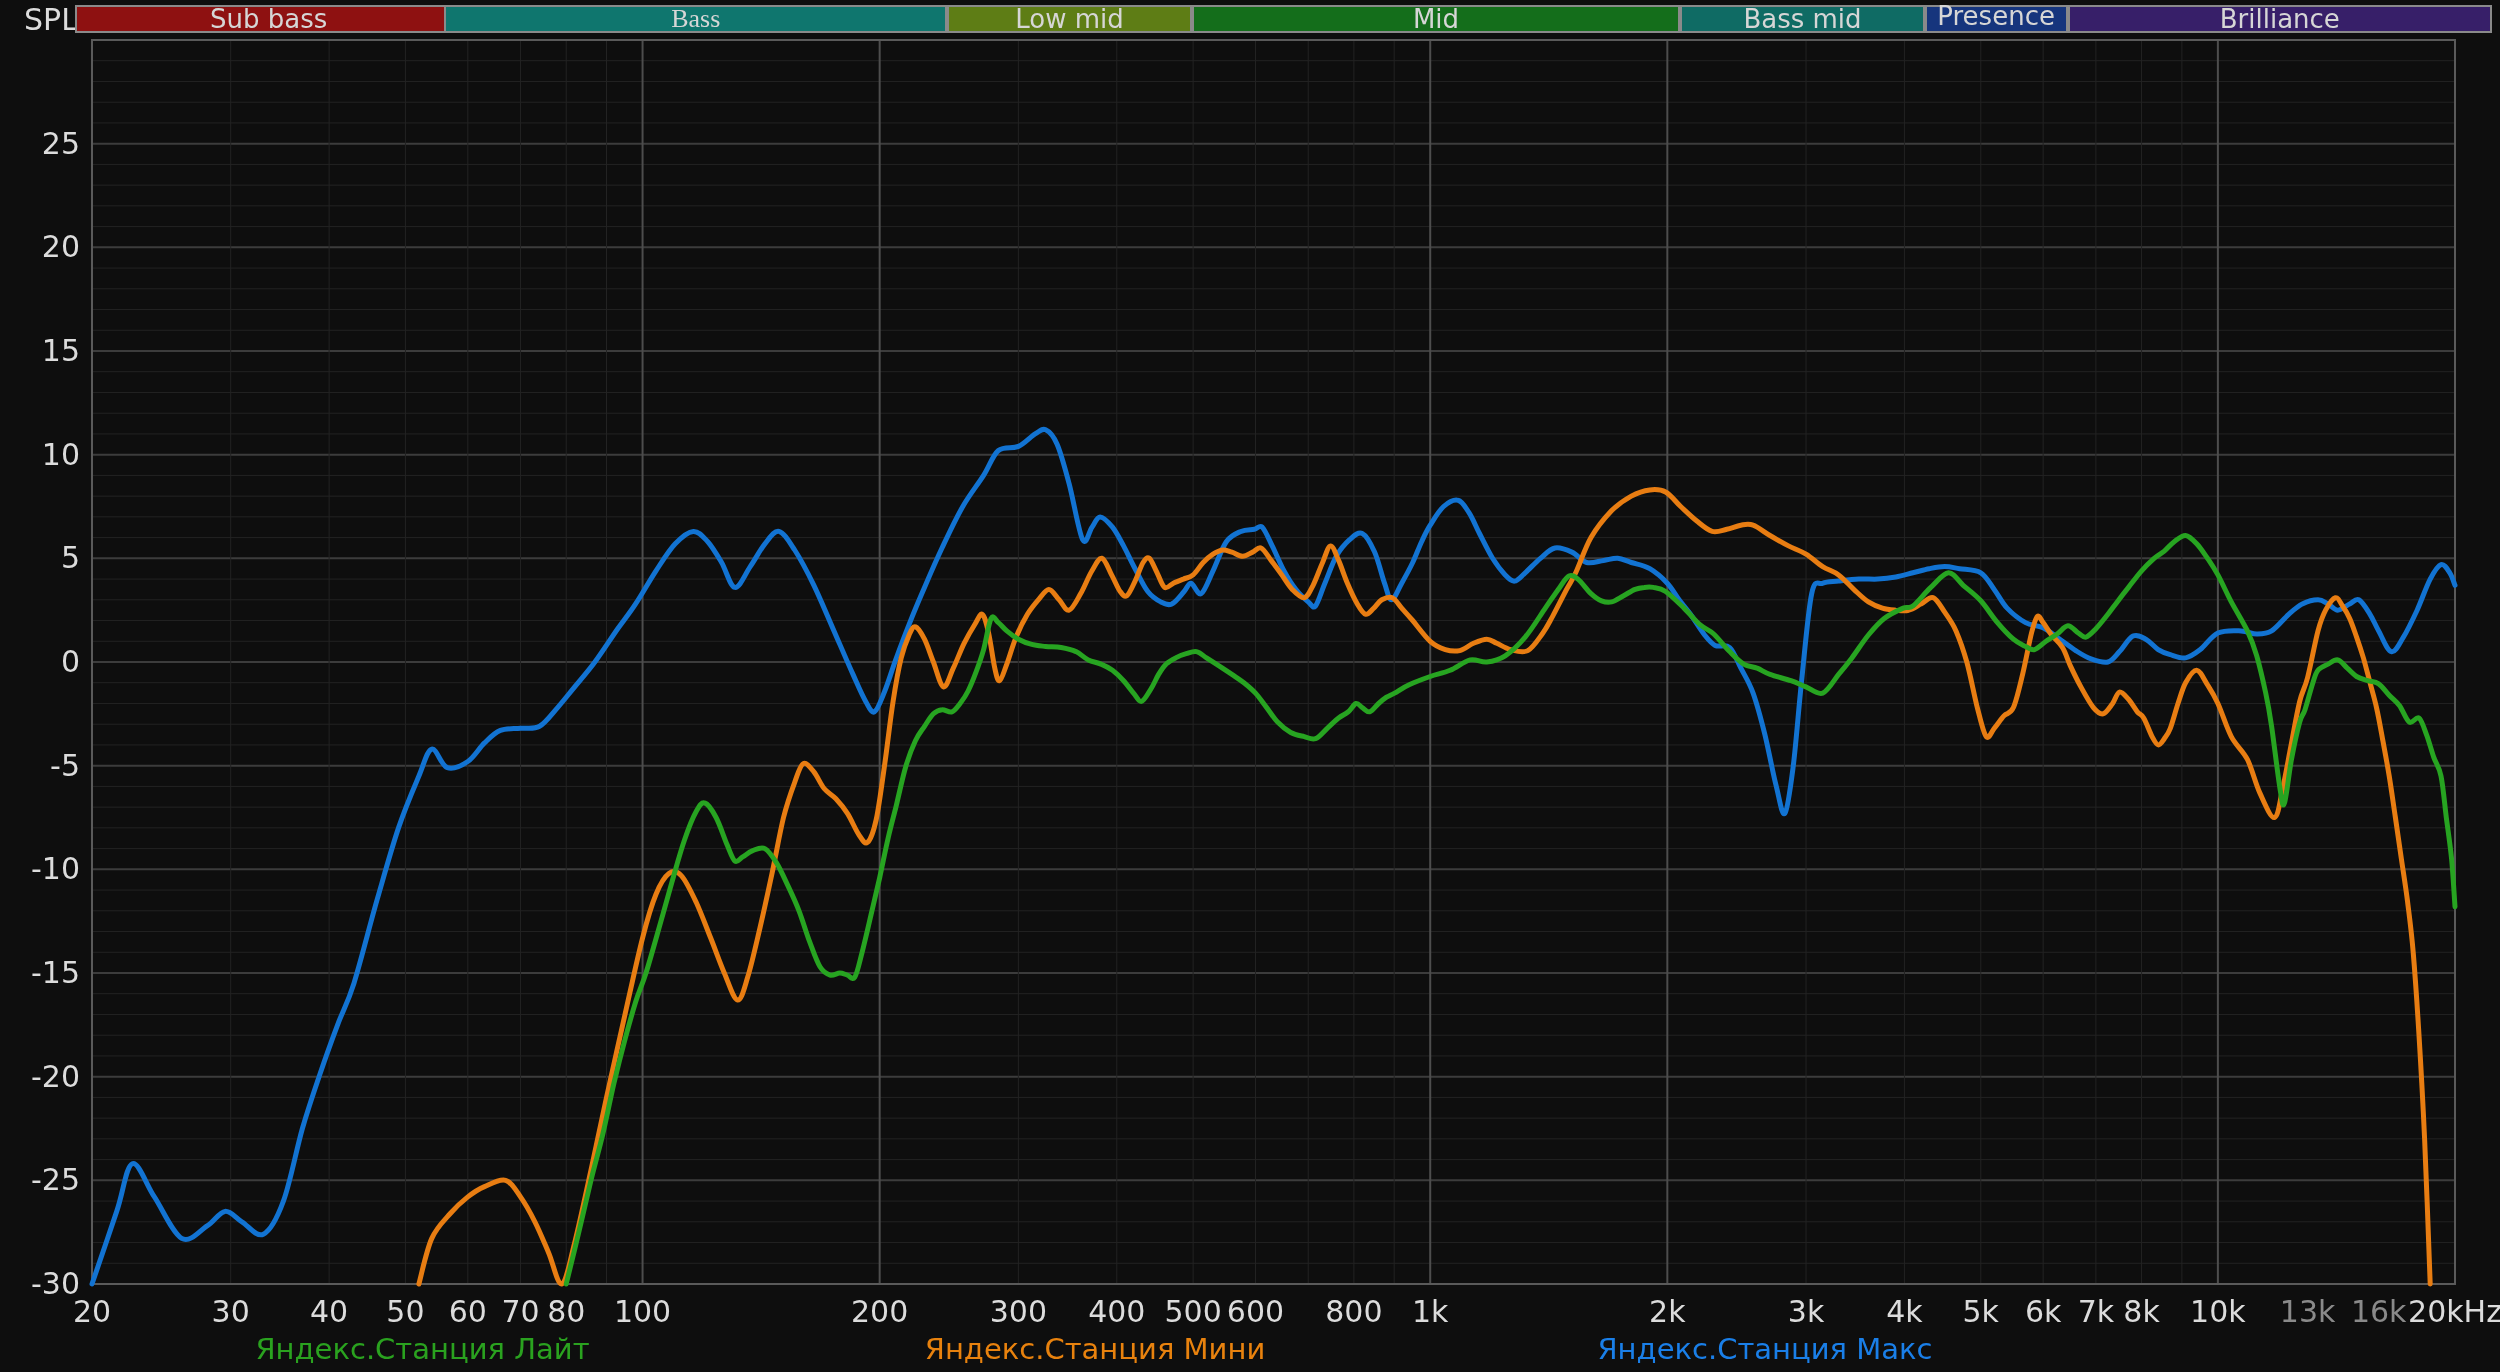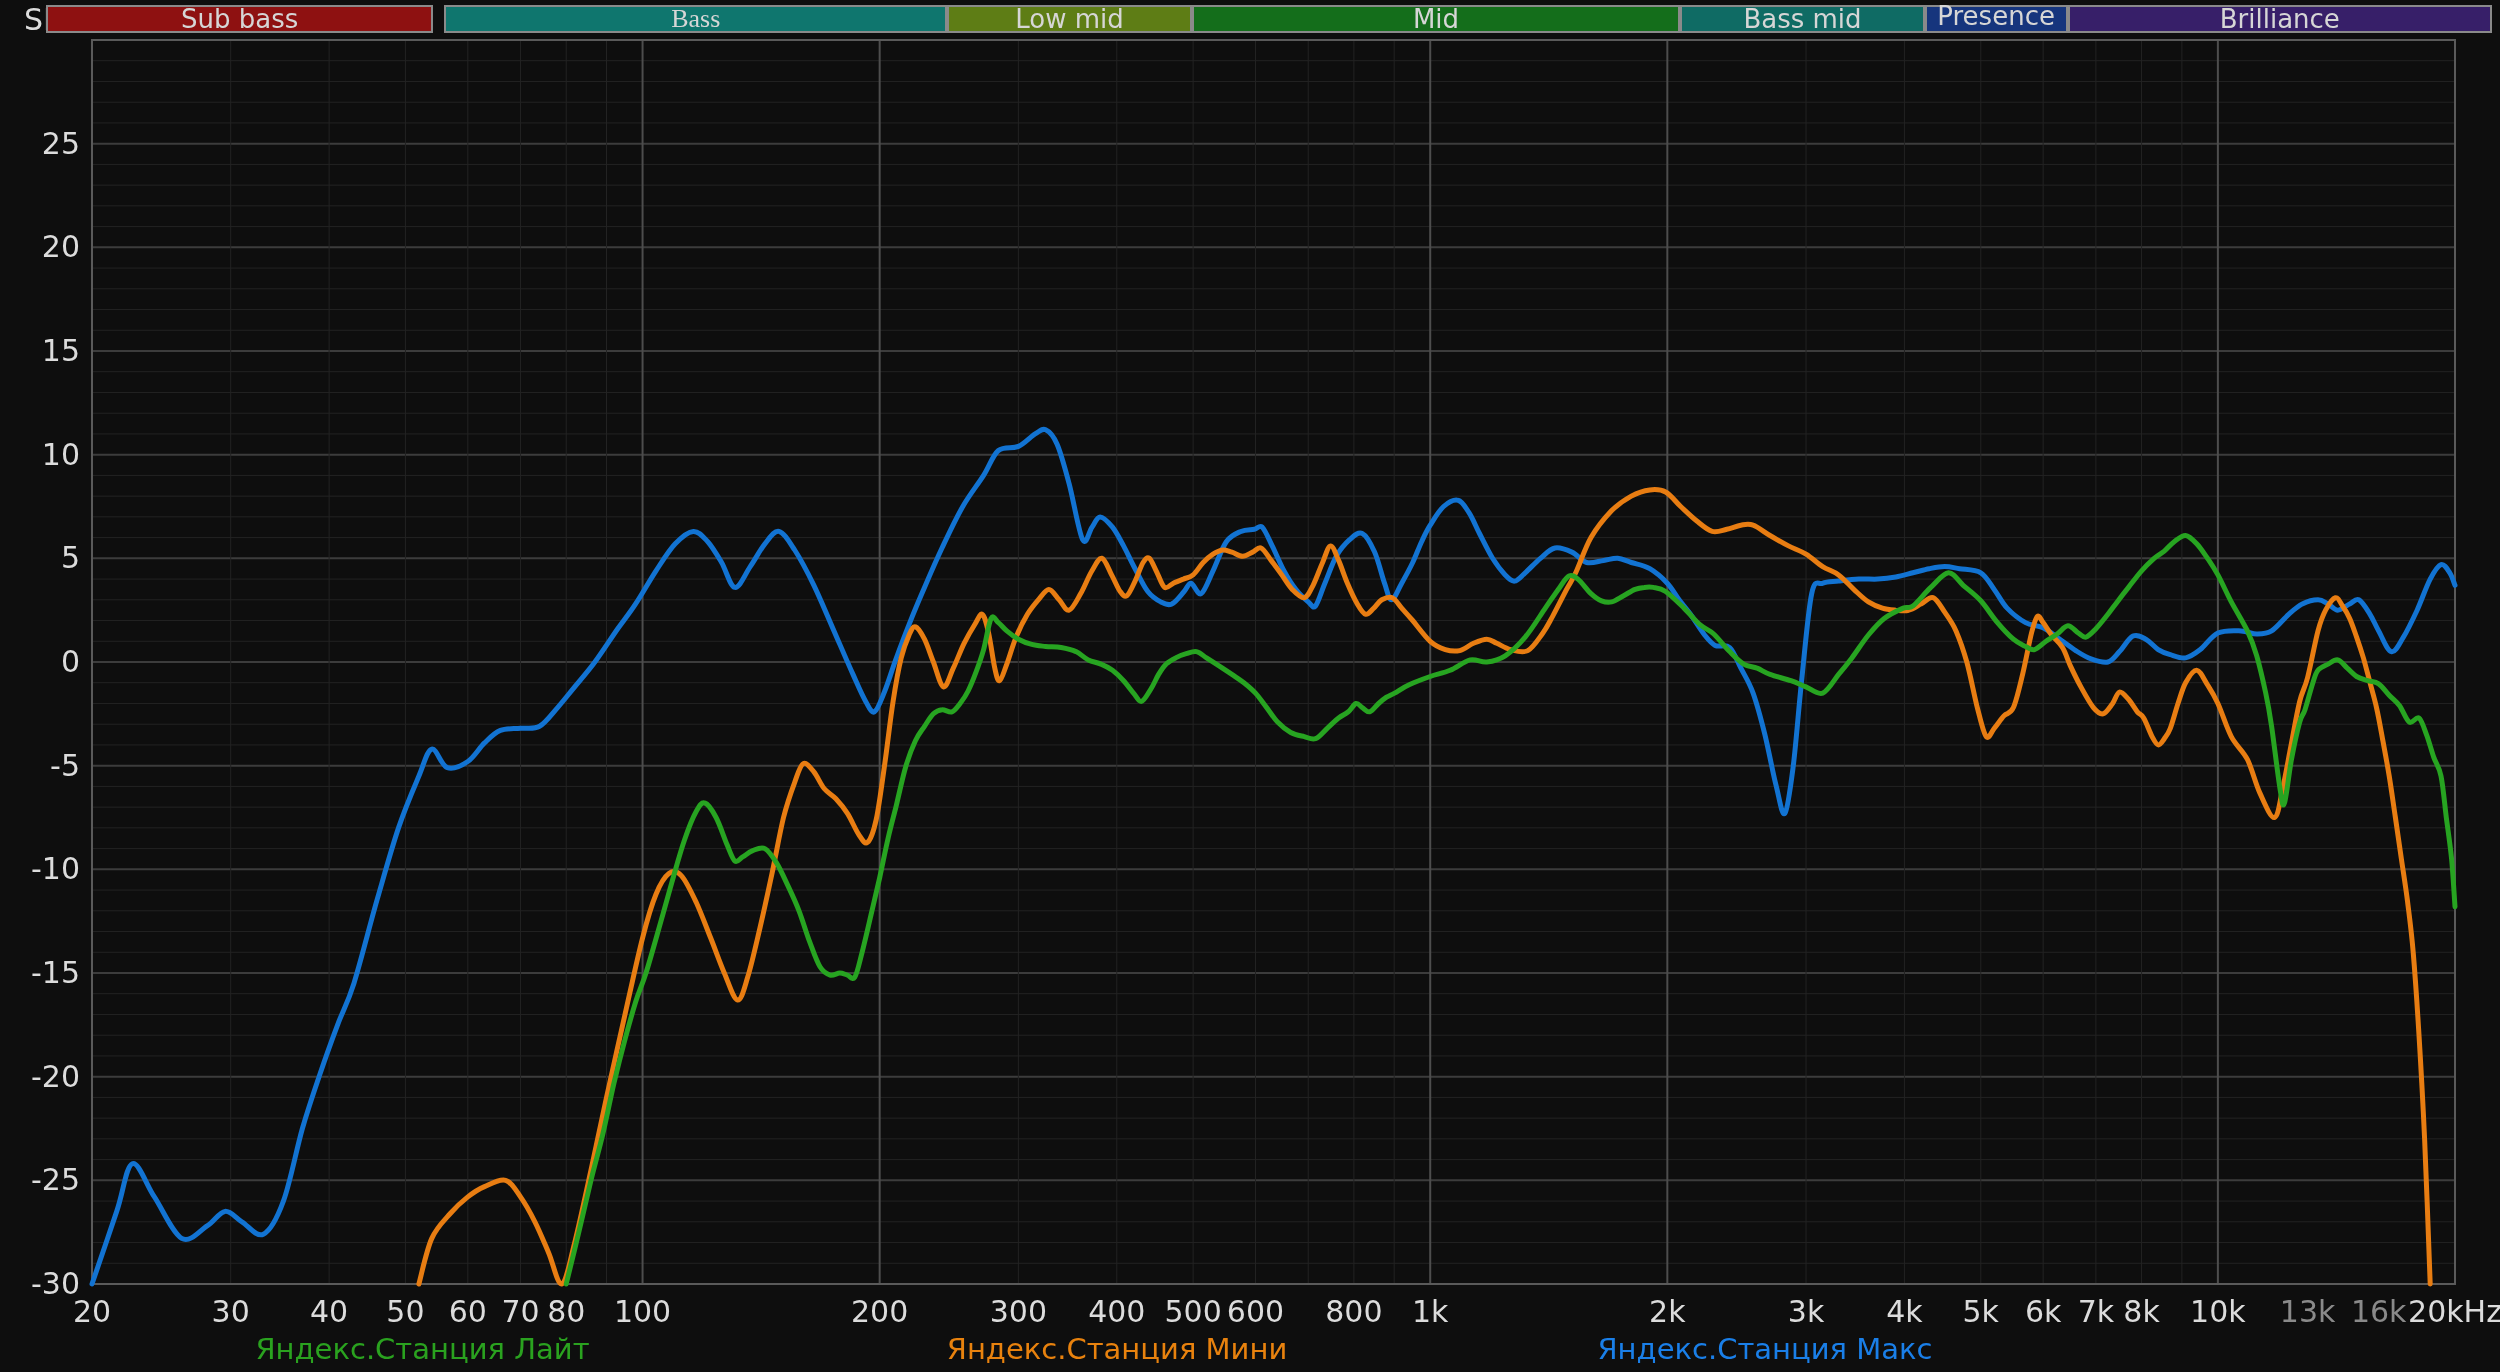--- a/index.html
+++ b/index.html
@@ -151,21 +151,21 @@
         <clipPath id="plotclip">
           <rect x="89" y="37" width="2369" height="1250"></rect>
         </clipPath>
       </defs>
       <path d="M 92.0 1284.0 C 96.1 1271.9, 110.0 1231.5, 116.7 1211.4 C 123.5 1191.4, 126.0 1166.2, 132.3 1163.7 C 138.6 1161.3, 146.1 1184.5, 154.4 1196.9 C 162.6 1209.4, 173.0 1233.5, 181.7 1238.4 C 190.5 1243.2, 199.9 1230.4, 207.1 1225.9 C 214.3 1221.5, 219.1 1212.1, 225.0 1211.4 C 230.8 1210.7, 235.5 1218.0, 241.9 1221.8 C 248.3 1225.6, 256.4 1237.7, 263.3 1234.2 C 270.2 1230.8, 276.9 1218.7, 283.4 1201.1 C 290.0 1183.4, 296.3 1149.9, 302.4 1128.5 C 308.6 1107.1, 314.6 1089.8, 320.5 1072.5 C 326.3 1055.2, 332.0 1039.7, 337.6 1024.8 C 343.1 1010.0, 347.3 1004.1, 353.9 983.4 C 360.4 962.6, 369.5 926.3, 376.9 900.4 C 384.4 874.5, 391.5 848.6, 398.5 827.9 C 405.5 807.1, 413.3 789.2, 418.9 776.0 C 424.4 762.9, 427.0 750.5, 431.8 749.1 C 436.5 747.7, 441.2 765.7, 447.3 767.7 C 453.3 769.8, 461.6 765.7, 467.8 761.5 C 474.0 757.4, 479.1 748.0, 484.5 742.9 C 489.9 737.7, 494.4 732.8, 500.4 730.4 C 506.4 728.0, 514.0 729.0, 520.5 728.3 C 527.1 727.7, 533.4 729.7, 539.6 726.3 C 545.7 722.8, 551.7 714.2, 557.6 707.6 C 563.4 701.0, 568.4 694.5, 574.7 686.9 C 580.9 679.3, 587.7 671.7, 594.9 662.0 C 602.1 652.3, 610.9 638.5, 617.7 628.8 C 624.5 619.2, 629.3 613.6, 635.6 603.9 C 642.0 594.3, 649.4 580.8, 656.0 570.8 C 662.6 560.8, 668.9 550.4, 675.2 543.8 C 681.4 537.3, 687.9 531.7, 693.3 531.4 C 698.8 531.0, 703.0 536.6, 707.8 541.7 C 712.5 546.9, 717.1 554.9, 721.6 562.5 C 726.1 570.1, 730.2 586.7, 734.9 587.4 C 739.7 588.1, 745.2 573.9, 750.2 566.6 C 755.2 559.4, 760.1 549.7, 764.9 543.8 C 769.7 537.9, 774.0 530.3, 779.0 531.4 C 783.9 532.4, 788.9 541.1, 794.7 550.0 C 800.5 559.0, 807.3 571.8, 813.9 585.3 C 820.4 598.8, 827.5 616.0, 834.0 630.9 C 840.5 645.8, 847.7 662.7, 853.0 674.4 C 858.3 686.2, 862.1 695.2, 865.7 701.4 C 869.3 707.6, 871.3 713.5, 874.5 711.8 C 877.7 710.0, 881.1 700.0, 884.8 691.0 C 888.4 682.0, 891.8 670.3, 896.4 657.9 C 900.9 645.4, 907.6 628.1, 912.3 616.4 C 917.0 604.6, 919.5 598.8, 924.5 587.4 C 929.4 576.0, 935.7 561.4, 942.0 548.0 C 948.4 534.5, 955.8 518.6, 962.8 506.5 C 969.7 494.4, 977.7 484.7, 983.6 475.4 C 989.5 466.1, 992.6 455.4, 998.4 450.5 C 1004.2 445.7, 1012.3 449.1, 1018.4 446.4 C 1024.5 443.6, 1030.5 436.7, 1035.1 433.9 C 1039.6 431.2, 1042.1 428.1, 1045.7 429.8 C 1049.4 431.5, 1053.2 435.3, 1057.1 444.3 C 1061.0 453.3, 1064.9 467.8, 1069.1 483.7 C 1073.4 499.6, 1078.8 532.4, 1082.6 539.7 C 1086.4 546.9, 1089.0 531.0, 1092.0 527.2 C 1094.9 523.4, 1096.7 516.9, 1100.1 516.9 C 1103.6 516.9, 1108.6 522.4, 1112.5 527.2 C 1116.4 532.1, 1119.8 539.0, 1123.6 545.9 C 1127.3 552.8, 1131.0 561.1, 1135.1 568.7 C 1139.1 576.3, 1143.5 586.0, 1147.8 591.5 C 1152.1 597.0, 1156.8 599.8, 1160.8 601.9 C 1164.9 603.9, 1168.1 605.7, 1171.9 603.9 C 1175.8 602.2, 1180.9 595.0, 1184.1 591.5 C 1187.3 588.1, 1188.2 582.9, 1191.1 583.2 C 1193.9 583.6, 1197.6 595.7, 1201.2 593.6 C 1204.9 591.5, 1208.9 579.4, 1213.0 570.8 C 1217.2 562.1, 1221.7 548.3, 1226.3 541.7 C 1231.0 535.2, 1236.3 533.5, 1240.9 531.4 C 1245.6 529.3, 1250.8 530.0, 1254.3 529.3 C 1257.9 528.6, 1259.3 524.5, 1262.3 527.2 C 1265.2 530.0, 1268.6 538.6, 1272.2 545.9 C 1275.8 553.1, 1280.0 563.5, 1283.9 570.8 C 1287.8 578.0, 1291.7 584.3, 1295.8 589.4 C 1299.8 594.6, 1304.9 599.1, 1308.2 601.9 C 1311.5 604.6, 1312.7 609.1, 1315.5 606.0 C 1318.2 602.9, 1321.4 591.5, 1324.9 583.2 C 1328.4 574.9, 1332.2 563.5, 1336.3 556.3 C 1340.5 549.0, 1345.3 543.5, 1349.6 539.7 C 1353.9 535.9, 1358.2 531.4, 1362.3 533.5 C 1366.5 535.5, 1370.9 543.8, 1374.6 552.1 C 1378.3 560.4, 1381.7 575.3, 1384.5 583.2 C 1387.4 591.2, 1388.7 599.8, 1391.5 599.8 C 1394.4 599.8, 1398.2 589.4, 1401.7 583.2 C 1405.2 577.0, 1409.4 569.4, 1412.7 562.5 C 1416.0 555.6, 1418.6 548.0, 1421.6 541.7 C 1424.5 535.5, 1426.5 531.0, 1430.2 525.2 C 1433.9 519.3, 1439.0 510.6, 1443.6 506.5 C 1448.3 502.4, 1453.9 499.2, 1458.1 500.3 C 1462.4 501.3, 1465.4 507.2, 1469.0 512.7 C 1472.6 518.2, 1475.6 525.9, 1479.5 533.5 C 1483.4 541.1, 1488.3 551.4, 1492.6 558.3 C 1496.9 565.2, 1501.5 571.1, 1505.2 574.9 C 1508.9 578.7, 1511.3 581.5, 1514.7 581.1 C 1518.0 580.8, 1520.9 576.6, 1525.2 572.8 C 1529.5 569.0, 1535.4 562.5, 1540.4 558.3 C 1545.4 554.2, 1549.7 549.0, 1555.0 548.0 C 1560.2 546.9, 1566.6 549.7, 1571.9 552.1 C 1577.2 554.5, 1581.4 561.1, 1586.7 562.5 C 1592.0 563.9, 1598.4 561.1, 1603.6 560.4 C 1608.8 559.7, 1613.1 558.0, 1617.7 558.3 C 1622.3 558.7, 1625.9 560.8, 1631.3 562.5 C 1636.6 564.2, 1643.8 565.2, 1649.8 568.7 C 1655.8 572.2, 1662.4 578.0, 1667.3 583.2 C 1672.2 588.4, 1675.2 594.6, 1679.1 599.8 C 1683.0 605.0, 1686.2 608.4, 1690.5 614.3 C 1694.7 620.2, 1700.5 629.9, 1704.6 635.0 C 1708.7 640.2, 1711.0 643.3, 1715.1 645.4 C 1719.3 647.5, 1725.4 643.7, 1729.7 647.5 C 1734.0 651.3, 1737.0 660.6, 1740.9 668.2 C 1744.8 675.8, 1749.1 682.0, 1753.1 693.1 C 1757.1 704.2, 1761.0 719.0, 1764.9 734.6 C 1768.7 750.1, 1772.9 773.3, 1776.3 786.4 C 1779.6 799.5, 1782.0 816.8, 1784.9 813.4 C 1787.7 809.9, 1790.5 787.4, 1793.3 765.7 C 1796.0 743.9, 1798.4 711.4, 1801.4 682.7 C 1804.5 654.1, 1808.1 610.2, 1811.7 593.6 C 1815.2 577.0, 1818.2 585.3, 1822.7 583.2 C 1827.2 581.1, 1832.6 581.8, 1838.6 581.1 C 1844.6 580.4, 1852.2 579.4, 1858.8 579.1 C 1865.3 578.7, 1871.6 579.4, 1877.8 579.1 C 1883.9 578.7, 1889.9 578.0, 1895.8 577.0 C 1901.6 576.0, 1907.3 574.2, 1912.9 572.8 C 1918.5 571.5, 1923.9 569.7, 1929.2 568.7 C 1934.5 567.7, 1939.7 566.6, 1944.7 566.6 C 1949.8 566.6, 1953.6 567.7, 1959.6 568.7 C 1965.6 569.7, 1975.0 569.4, 1980.8 572.8 C 1986.5 576.3, 1989.8 583.6, 1994.2 589.4 C 1998.6 595.3, 2001.9 602.6, 2007.1 608.1 C 2012.3 613.6, 2019.6 619.3, 2025.6 622.6 C 2031.6 625.9, 2037.4 625.0, 2043.1 627.8 C 2048.9 630.6, 2054.4 635.4, 2059.8 639.2 C 2065.3 643.0, 2070.6 647.3, 2075.7 650.6 C 2080.9 653.9, 2085.6 657.0, 2091.0 658.9 C 2096.3 660.8, 2103.1 663.2, 2107.9 662.0 C 2112.6 660.8, 2115.3 656.0, 2119.5 651.6 C 2123.6 647.3, 2128.5 638.2, 2132.9 636.1 C 2137.3 634.0, 2141.6 636.9, 2145.8 639.2 C 2150.0 641.4, 2154.2 647.0, 2158.2 649.6 C 2162.3 652.2, 2165.7 653.4, 2170.3 654.7 C 2174.8 656.1, 2180.6 658.7, 2185.6 657.9 C 2190.6 657.0, 2195.0 653.7, 2200.3 649.6 C 2205.7 645.4, 2211.1 636.1, 2217.9 633.0 C 2224.7 629.9, 2234.6 630.7, 2241.0 630.9 C 2247.5 631.1, 2251.6 634.0, 2256.7 634.0 C 2261.7 634.0, 2266.3 634.2, 2271.6 630.9 C 2276.9 627.6, 2283.6 618.8, 2288.7 614.3 C 2293.8 609.8, 2297.5 606.4, 2302.3 603.9 C 2307.2 601.5, 2313.7 599.8, 2318.0 599.8 C 2322.3 599.8, 2324.8 602.2, 2328.1 603.9 C 2331.4 605.7, 2334.2 610.2, 2337.8 610.2 C 2341.4 610.2, 2346.2 605.7, 2349.7 603.9 C 2353.2 602.2, 2355.5 598.1, 2358.9 599.8 C 2362.3 601.5, 2366.7 609.1, 2370.0 614.3 C 2373.3 619.5, 2375.1 624.7, 2378.7 630.9 C 2382.2 637.1, 2387.1 650.6, 2391.3 651.6 C 2395.4 652.7, 2399.1 644.0, 2403.4 637.1 C 2407.7 630.2, 2412.6 619.8, 2417.1 610.2 C 2421.5 600.5, 2426.2 586.7, 2430.2 579.1 C 2434.2 571.5, 2437.8 565.6, 2441.0 564.6 C 2444.3 563.5, 2447.5 569.4, 2449.8 572.8 C 2452.2 576.3, 2454.1 583.2, 2455.0 585.3" fill="none" stroke="#1273d2" stroke-width="5" stroke-linecap="round" stroke-linejoin="round" clip-path="url(#plotclip)"></path>
       <path d="M 418.9 1284.0 C 421.0 1276.4, 426.5 1250.1, 431.8 1238.4 C 437.0 1226.6, 444.3 1220.4, 450.3 1213.5 C 456.3 1206.6, 462.1 1201.4, 467.8 1196.9 C 473.5 1192.4, 478.2 1189.3, 484.5 1186.6 C 490.8 1183.8, 499.6 1178.6, 505.6 1180.3 C 511.6 1182.1, 515.7 1190.0, 520.5 1196.9 C 525.4 1203.8, 530.2 1212.5, 534.9 1221.8 C 539.6 1231.1, 544.2 1242.5, 548.7 1252.9 C 553.2 1263.3, 557.6 1285.7, 561.9 1284.0 C 566.3 1282.3, 569.8 1261.5, 574.7 1242.5 C 579.5 1223.5, 585.7 1194.2, 591.0 1170.0 C 596.3 1145.8, 600.8 1123.3, 606.5 1097.4 C 612.2 1071.5, 619.0 1041.1, 625.0 1014.5 C 631.0 987.9, 637.4 957.8, 642.6 937.8 C 647.7 917.7, 651.6 904.9, 656.0 894.2 C 660.4 883.5, 664.7 876.6, 668.9 873.5 C 673.1 870.4, 676.8 870.7, 681.3 875.6 C 685.9 880.4, 691.4 892.1, 696.3 902.5 C 701.1 912.9, 705.9 926.0, 710.6 937.8 C 715.3 949.5, 719.8 962.6, 724.3 973.0 C 728.8 983.4, 733.6 999.3, 737.5 1000.0 C 741.4 1000.6, 744.0 989.2, 747.7 977.1 C 751.5 965.1, 756.0 944.7, 760.1 927.4 C 764.1 910.1, 768.1 891.8, 772.0 873.5 C 775.9 855.2, 779.8 832.7, 783.5 817.5 C 787.3 802.3, 791.4 791.2, 794.7 782.3 C 798.0 773.3, 800.1 765.3, 803.3 763.6 C 806.5 761.9, 810.4 767.7, 813.9 771.9 C 817.3 776.0, 820.4 784.0, 824.1 788.5 C 827.8 793.0, 832.0 794.7, 835.9 798.8 C 839.8 803.0, 843.6 807.5, 847.4 813.4 C 851.2 819.2, 855.2 829.2, 858.5 834.1 C 861.8 838.9, 864.5 844.8, 867.5 842.4 C 870.4 840.0, 873.3 832.7, 876.2 819.6 C 879.1 806.4, 882.0 783.3, 884.8 763.6 C 887.6 743.9, 890.3 719.0, 893.1 701.4 C 895.8 683.8, 898.5 668.9, 901.2 657.9 C 903.9 646.8, 906.8 640.2, 909.1 635.0 C 911.5 629.9, 912.8 626.1, 915.4 626.8 C 917.9 627.4, 921.5 633.3, 924.5 639.2 C 927.5 645.1, 930.2 654.1, 933.4 662.0 C 936.5 669.9, 940.1 685.8, 943.5 686.9 C 946.8 687.9, 949.8 675.5, 953.3 668.2 C 956.7 661.0, 960.5 650.6, 964.1 643.3 C 967.7 636.1, 971.6 629.5, 974.6 624.7 C 977.7 619.8, 980.0 612.9, 982.3 614.3 C 984.7 615.7, 986.5 624.0, 988.6 633.0 C 990.7 642.0, 992.9 660.3, 994.8 668.2 C 996.6 676.2, 997.6 681.4, 999.6 680.7 C 1001.6 680.0, 1004.0 671.3, 1006.8 664.1 C 1009.5 656.8, 1012.6 645.4, 1016.1 637.1 C 1019.5 628.8, 1023.7 620.5, 1027.4 614.3 C 1031.1 608.1, 1034.7 603.9, 1038.3 599.8 C 1041.9 595.7, 1045.4 589.4, 1048.9 589.4 C 1052.4 589.4, 1055.8 596.3, 1059.2 599.8 C 1062.5 603.3, 1065.5 611.2, 1069.1 610.2 C 1072.7 609.1, 1076.9 600.1, 1080.7 593.6 C 1084.5 587.0, 1088.4 576.6, 1092.0 570.8 C 1095.5 564.9, 1098.6 557.6, 1101.9 558.3 C 1105.2 559.0, 1108.6 569.4, 1111.6 574.9 C 1114.7 580.4, 1117.6 588.1, 1120.2 591.5 C 1122.7 595.0, 1124.4 597.4, 1126.9 595.7 C 1129.4 593.9, 1132.4 586.7, 1135.1 581.1 C 1137.8 575.6, 1140.7 566.3, 1143.1 562.5 C 1145.5 558.7, 1147.1 556.6, 1149.4 558.3 C 1151.7 560.1, 1154.5 568.0, 1157.1 572.8 C 1159.6 577.7, 1161.9 585.6, 1164.6 587.4 C 1167.3 589.1, 1170.3 584.6, 1173.4 583.2 C 1176.5 581.8, 1180.1 580.4, 1183.4 579.1 C 1186.7 577.7, 1189.8 577.7, 1193.1 574.9 C 1196.4 572.2, 1199.9 565.9, 1203.2 562.5 C 1206.5 559.0, 1209.8 556.3, 1213.0 554.2 C 1216.3 552.1, 1219.5 550.4, 1222.6 550.0 C 1225.7 549.7, 1228.5 551.1, 1231.9 552.1 C 1235.2 553.1, 1239.2 556.3, 1242.7 556.3 C 1246.2 556.3, 1249.5 553.5, 1252.6 552.1 C 1255.7 550.7, 1258.1 546.6, 1261.1 548.0 C 1264.2 549.3, 1267.6 555.9, 1271.1 560.4 C 1274.5 564.9, 1278.3 570.1, 1281.8 574.9 C 1285.3 579.8, 1288.5 585.6, 1292.2 589.4 C 1295.9 593.2, 1300.8 598.4, 1304.3 597.7 C 1307.8 597.0, 1310.0 591.2, 1313.1 585.3 C 1316.1 579.4, 1319.7 569.0, 1322.6 562.5 C 1325.5 555.9, 1327.8 546.2, 1330.4 545.9 C 1333.1 545.5, 1335.8 554.2, 1338.6 560.4 C 1341.4 566.6, 1344.3 576.0, 1347.4 583.2 C 1350.5 590.5, 1354.3 598.8, 1357.3 603.9 C 1360.3 609.1, 1362.9 613.6, 1365.7 614.3 C 1368.4 615.0, 1371.1 610.5, 1373.8 608.1 C 1376.5 605.7, 1378.7 601.5, 1381.8 599.8 C 1384.9 598.1, 1389.0 596.3, 1392.3 597.7 C 1395.6 599.1, 1398.3 604.3, 1401.7 608.1 C 1405.1 611.9, 1407.9 615.0, 1412.7 620.5 C 1417.4 626.1, 1424.8 636.4, 1430.2 641.3 C 1435.7 646.1, 1440.4 648.0, 1445.3 649.6 C 1450.2 651.1, 1455.0 651.6, 1459.7 650.6 C 1464.4 649.6, 1469.0 645.2, 1473.5 643.3 C 1478.1 641.4, 1483.0 639.2, 1486.8 639.2 C 1490.7 639.2, 1492.9 641.6, 1496.8 643.3 C 1500.8 645.1, 1505.5 648.4, 1510.6 649.6 C 1515.8 650.8, 1522.4 653.4, 1527.8 650.6 C 1533.1 647.8, 1538.7 638.7, 1542.9 633.0 C 1547.0 627.3, 1548.6 623.6, 1552.6 616.4 C 1556.5 609.1, 1562.8 596.7, 1566.6 589.4 C 1570.5 582.2, 1571.6 581.5, 1575.7 572.8 C 1579.8 564.2, 1585.0 548.0, 1591.0 537.6 C 1597.0 527.2, 1605.0 517.6, 1611.7 510.6 C 1618.5 503.7, 1625.0 499.6, 1631.3 496.1 C 1637.6 492.7, 1644.1 490.6, 1649.8 489.9 C 1655.5 489.2, 1660.5 489.2, 1665.6 492.0 C 1670.8 494.8, 1675.6 501.7, 1680.7 506.5 C 1685.9 511.3, 1691.6 516.9, 1696.8 521.0 C 1702.0 525.2, 1707.2 530.0, 1712.2 531.4 C 1717.2 532.8, 1722.0 530.3, 1726.8 529.3 C 1731.6 528.3, 1736.5 525.9, 1740.9 525.2 C 1745.3 524.5, 1748.3 523.4, 1753.1 525.2 C 1758.0 526.9, 1764.1 532.1, 1770.0 535.5 C 1775.9 539.0, 1782.5 542.8, 1788.5 545.9 C 1794.5 549.0, 1800.3 550.7, 1806.0 554.2 C 1811.7 557.6, 1817.3 563.2, 1822.7 566.6 C 1828.2 570.1, 1833.5 571.1, 1838.6 574.9 C 1843.8 578.7, 1848.9 584.9, 1853.8 589.4 C 1858.8 593.9, 1863.6 598.8, 1868.4 601.9 C 1873.2 605.0, 1877.8 606.7, 1882.4 608.1 C 1886.9 609.5, 1891.4 609.8, 1895.8 610.2 C 1900.2 610.5, 1904.5 611.2, 1908.7 610.2 C 1912.9 609.1, 1917.1 606.0, 1921.1 603.9 C 1925.2 601.9, 1929.2 596.3, 1933.1 597.7 C 1937.1 599.1, 1940.9 606.7, 1944.7 612.2 C 1948.5 617.8, 1952.3 622.6, 1956.0 630.9 C 1959.6 639.2, 1963.2 649.2, 1966.8 662.0 C 1970.4 674.8, 1974.1 695.2, 1977.3 707.6 C 1980.6 720.1, 1983.4 733.2, 1986.2 736.6 C 1989.0 740.1, 1991.2 731.8, 1994.2 728.3 C 1997.1 724.9, 2000.7 719.4, 2003.9 715.9 C 2007.1 712.5, 2010.3 714.5, 2013.4 707.6 C 2016.5 700.7, 2019.6 686.9, 2022.6 674.4 C 2025.6 662.0, 2029.1 642.6, 2031.5 633.0 C 2034.0 623.3, 2035.5 618.1, 2037.4 616.4 C 2039.3 614.7, 2040.8 619.5, 2043.1 622.6 C 2045.5 625.7, 2048.4 630.9, 2051.6 635.0 C 2054.8 639.2, 2059.4 642.3, 2062.5 647.5 C 2065.7 652.7, 2067.5 659.6, 2070.5 666.1 C 2073.6 672.7, 2077.1 680.0, 2080.9 686.9 C 2084.7 693.8, 2089.7 703.1, 2093.4 707.6 C 2097.1 712.1, 2099.9 714.5, 2103.1 713.8 C 2106.3 713.1, 2109.8 707.1, 2112.6 703.5 C 2115.3 699.8, 2116.8 692.8, 2119.5 692.1 C 2122.1 691.4, 2125.5 696.0, 2128.5 699.3 C 2131.4 702.6, 2134.7 708.6, 2137.3 711.8 C 2139.8 714.9, 2141.2 713.8, 2143.7 718.0 C 2146.2 722.1, 2149.7 732.1, 2152.1 736.6 C 2154.5 741.1, 2156.2 744.6, 2158.2 744.9 C 2160.3 745.3, 2162.3 741.5, 2164.3 738.7 C 2166.3 735.9, 2168.0 734.2, 2170.3 728.3 C 2172.5 722.5, 2175.5 711.1, 2178.0 703.5 C 2180.6 695.9, 2182.5 688.3, 2185.6 682.7 C 2188.7 677.2, 2193.1 669.9, 2196.7 670.3 C 2200.4 670.6, 2203.9 679.3, 2207.5 684.8 C 2211.0 690.3, 2213.9 694.8, 2217.9 703.5 C 2221.9 712.1, 2226.4 727.3, 2231.3 736.6 C 2236.2 746.0, 2242.6 750.1, 2247.4 759.4 C 2252.1 768.8, 2255.2 782.9, 2259.7 792.6 C 2264.2 802.3, 2270.6 818.5, 2274.5 817.5 C 2278.4 816.5, 2280.3 798.8, 2283.1 786.4 C 2285.9 774.0, 2288.7 757.0, 2291.5 742.9 C 2294.2 728.7, 2297.0 712.3, 2299.7 701.4 C 2302.3 690.5, 2304.6 689.3, 2307.6 677.5 C 2310.7 665.8, 2315.0 642.1, 2318.0 630.9 C 2321.0 619.7, 2322.7 615.7, 2325.6 610.2 C 2328.5 604.6, 2332.6 598.4, 2335.4 597.7 C 2338.3 597.0, 2340.2 602.6, 2342.6 606.0 C 2345.0 609.5, 2347.4 613.3, 2349.7 618.5 C 2352.0 623.6, 2354.3 630.6, 2356.6 637.1 C 2358.9 643.7, 2361.1 650.3, 2363.4 657.9 C 2365.6 665.5, 2367.8 674.4, 2370.0 682.7 C 2372.2 691.0, 2374.4 697.9, 2376.5 707.6 C 2378.7 717.3, 2380.8 729.4, 2382.9 740.8 C 2385.0 752.2, 2387.1 763.2, 2389.2 776.0 C 2391.3 788.8, 2393.3 803.7, 2395.4 817.5 C 2397.4 831.3, 2399.4 845.1, 2401.4 859.0 C 2403.4 872.8, 2405.4 884.9, 2407.4 900.4 C 2409.3 916.0, 2411.3 929.8, 2413.2 952.3 C 2415.1 974.7, 2417.1 1004.1, 2419.0 1035.2 C 2420.9 1066.3, 2422.7 1097.4, 2424.6 1138.9 C 2426.5 1180.3, 2429.2 1259.8, 2430.2 1284.0" fill="none" stroke="#e87d12" stroke-width="5" stroke-linecap="round" stroke-linejoin="round" clip-path="url(#plotclip)"></path>
       <path d="M 566.2 1284.0 C 568.3 1275.4, 574.7 1249.4, 578.8 1232.2 C 582.9 1214.9, 587.0 1196.6, 591.0 1180.3 C 594.9 1164.1, 598.8 1151.0, 602.7 1134.7 C 606.5 1118.5, 610.3 1098.8, 614.0 1082.9 C 617.8 1067.0, 621.4 1052.8, 625.0 1039.3 C 628.6 1025.9, 632.2 1013.1, 635.6 1002.0 C 639.1 991.0, 642.0 985.4, 646.0 973.0 C 649.9 960.6, 654.9 942.6, 659.2 927.4 C 663.6 912.2, 667.8 896.3, 672.0 881.8 C 676.2 867.3, 680.3 852.1, 684.4 840.3 C 688.4 828.6, 692.8 817.5, 696.3 811.3 C 699.7 805.1, 701.6 801.9, 704.9 803.0 C 708.2 804.0, 712.5 810.6, 716.1 817.5 C 719.8 824.4, 723.9 837.2, 727.0 844.5 C 730.1 851.7, 732.3 859.0, 734.9 861.0 C 737.5 863.1, 739.7 858.6, 742.7 856.9 C 745.6 855.2, 749.0 852.1, 752.7 850.7 C 756.4 849.3, 760.9 846.5, 764.9 848.6 C 768.9 850.7, 772.8 856.9, 776.7 863.1 C 780.5 869.3, 784.3 878.0, 788.0 885.9 C 791.8 893.9, 795.4 901.5, 799.0 910.8 C 802.6 920.1, 806.2 932.6, 809.7 941.9 C 813.2 951.2, 816.6 961.3, 820.0 966.8 C 823.4 972.3, 826.8 974.0, 830.1 975.1 C 833.4 976.1, 836.9 973.0, 839.8 973.0 C 842.7 973.0, 844.9 974.4, 847.4 975.1 C 849.9 975.8, 852.4 980.9, 854.8 977.1 C 857.3 973.3, 859.4 962.6, 862.1 952.3 C 864.8 941.9, 868.1 927.4, 871.0 914.9 C 873.9 902.5, 876.8 890.4, 879.7 877.6 C 882.5 864.8, 885.3 850.3, 888.1 838.2 C 890.9 826.1, 893.4 817.2, 896.4 805.1 C 899.3 793.0, 902.8 776.4, 906.0 765.7 C 909.2 755.0, 912.3 747.4, 915.4 740.8 C 918.4 734.2, 921.5 730.8, 924.5 726.3 C 927.5 721.8, 930.5 716.6, 933.4 713.8 C 936.3 711.1, 939.0 710.0, 942.0 709.7 C 945.1 709.3, 948.9 712.8, 951.9 711.8 C 954.9 710.7, 957.4 706.9, 960.1 703.5 C 962.8 700.0, 965.5 696.2, 968.1 691.0 C 970.7 685.8, 973.3 679.3, 975.9 672.4 C 978.5 665.5, 981.1 658.5, 983.6 649.6 C 986.1 640.6, 988.6 623.0, 991.1 618.5 C 993.6 614.0, 995.8 620.5, 998.4 622.6 C 1001.0 624.7, 1003.4 628.1, 1006.8 630.9 C 1010.1 633.7, 1014.2 636.9, 1018.4 639.2 C 1022.5 641.4, 1027.2 643.2, 1031.8 644.4 C 1036.3 645.6, 1040.8 645.9, 1045.7 646.5 C 1050.6 647.0, 1056.1 646.6, 1061.2 647.5 C 1066.2 648.4, 1071.4 649.6, 1076.0 651.6 C 1080.5 653.7, 1084.1 657.9, 1088.3 659.9 C 1092.4 662.0, 1097.0 662.3, 1101.0 664.1 C 1105.1 665.8, 1108.7 667.5, 1112.5 670.3 C 1116.2 673.1, 1120.1 676.9, 1123.6 680.7 C 1127.1 684.5, 1130.5 689.6, 1133.5 693.1 C 1136.5 696.6, 1138.6 702.1, 1141.5 701.4 C 1144.4 700.7, 1148.1 693.4, 1150.9 689.0 C 1153.8 684.5, 1156.1 678.6, 1158.6 674.4 C 1161.1 670.3, 1163.2 666.8, 1166.1 664.1 C 1168.9 661.3, 1172.2 659.6, 1175.6 657.9 C 1178.9 656.1, 1182.7 654.7, 1186.2 653.7 C 1189.7 652.7, 1193.1 650.9, 1196.5 651.6 C 1199.9 652.3, 1202.7 655.4, 1206.5 657.9 C 1210.3 660.3, 1215.2 663.4, 1219.4 666.1 C 1223.7 668.9, 1227.8 671.7, 1231.9 674.4 C 1236.0 677.2, 1239.9 679.6, 1243.9 682.7 C 1247.8 685.8, 1251.7 689.0, 1255.5 693.1 C 1259.3 697.2, 1263.0 702.8, 1266.7 707.6 C 1270.4 712.5, 1273.6 718.0, 1277.6 722.1 C 1281.6 726.3, 1286.2 730.1, 1290.7 732.5 C 1295.1 734.9, 1300.1 735.6, 1304.3 736.6 C 1308.4 737.7, 1311.6 740.1, 1315.5 738.7 C 1319.3 737.3, 1323.4 731.8, 1327.2 728.3 C 1331.1 724.9, 1335.1 720.7, 1338.6 718.0 C 1342.1 715.2, 1345.4 714.2, 1348.3 711.8 C 1351.2 709.3, 1353.7 704.2, 1356.0 703.5 C 1358.4 702.8, 1360.0 706.2, 1362.3 707.6 C 1364.6 709.0, 1367.0 712.5, 1369.8 711.8 C 1372.5 711.1, 1375.8 705.9, 1378.6 703.5 C 1381.4 701.0, 1383.8 699.0, 1386.5 697.2 C 1389.1 695.5, 1390.8 695.2, 1394.6 693.1 C 1398.3 691.0, 1403.1 687.6, 1409.1 684.8 C 1415.0 682.0, 1423.4 678.9, 1430.2 676.5 C 1437.1 674.1, 1443.5 673.1, 1450.2 670.3 C 1456.8 667.5, 1464.1 661.3, 1470.2 659.9 C 1476.3 658.5, 1481.0 662.7, 1486.8 662.0 C 1492.7 661.3, 1498.8 659.9, 1505.2 655.8 C 1511.6 651.6, 1518.5 645.1, 1525.2 637.1 C 1531.9 629.2, 1539.6 616.4, 1545.3 608.1 C 1551.1 599.8, 1555.7 592.7, 1559.7 587.4 C 1563.6 582.0, 1565.9 577.3, 1568.9 576.0 C 1572.0 574.6, 1574.2 576.1, 1577.9 579.1 C 1581.6 582.0, 1587.1 590.0, 1591.0 593.6 C 1594.9 597.2, 1598.1 599.5, 1601.5 600.8 C 1605.0 602.2, 1608.1 602.7, 1611.7 601.9 C 1615.4 601.0, 1619.7 597.7, 1623.6 595.7 C 1627.5 593.6, 1631.6 590.8, 1635.1 589.4 C 1638.5 588.1, 1641.3 587.7, 1644.3 587.4 C 1647.4 587.0, 1649.8 586.7, 1653.4 587.4 C 1656.9 588.1, 1660.5 588.1, 1665.6 591.5 C 1670.7 595.0, 1678.3 602.6, 1684.0 608.1 C 1689.7 613.6, 1695.0 620.4, 1699.9 624.7 C 1704.9 629.0, 1708.7 629.5, 1713.7 634.0 C 1718.6 638.5, 1724.7 646.6, 1729.7 651.6 C 1734.7 656.6, 1739.1 661.3, 1743.7 664.1 C 1748.2 666.8, 1752.7 666.5, 1757.1 668.2 C 1761.5 669.9, 1764.4 672.4, 1770.0 674.4 C 1775.6 676.5, 1784.9 678.6, 1790.9 680.7 C 1796.9 682.7, 1800.7 684.8, 1806.0 686.9 C 1811.3 689.0, 1817.3 695.2, 1822.7 693.1 C 1828.2 691.0, 1833.8 680.3, 1838.6 674.4 C 1843.5 668.6, 1846.9 664.4, 1851.9 657.9 C 1856.8 651.3, 1863.0 641.6, 1868.4 635.0 C 1873.8 628.5, 1878.4 623.0, 1884.2 618.5 C 1890.0 614.0, 1898.4 610.2, 1903.2 608.1 C 1907.9 606.0, 1908.3 609.5, 1912.9 606.0 C 1917.5 602.6, 1924.8 592.9, 1930.8 587.4 C 1936.7 581.8, 1943.1 573.2, 1948.5 572.8 C 1953.9 572.5, 1957.9 580.6, 1963.2 585.3 C 1968.6 590.0, 1975.1 594.6, 1980.8 600.8 C 1986.5 607.1, 1992.0 616.2, 1997.5 622.6 C 2002.9 629.0, 2008.7 635.2, 2013.4 639.2 C 2018.1 643.2, 2022.1 644.7, 2025.6 646.5 C 2029.1 648.2, 2031.1 650.4, 2034.5 649.6 C 2037.9 648.7, 2042.2 643.9, 2046.0 641.3 C 2049.8 638.7, 2053.5 636.6, 2057.1 634.0 C 2060.8 631.4, 2064.3 625.9, 2067.9 625.7 C 2071.4 625.5, 2075.3 631.1, 2078.3 633.0 C 2081.3 634.9, 2083.0 637.8, 2086.0 637.1 C 2088.9 636.4, 2092.2 632.6, 2095.9 628.8 C 2099.5 625.0, 2104.3 618.8, 2107.9 614.3 C 2111.4 609.8, 2113.8 606.4, 2117.2 601.9 C 2120.6 597.4, 2124.4 592.5, 2128.5 587.4 C 2132.5 582.2, 2137.3 575.6, 2141.6 570.8 C 2145.8 565.9, 2150.4 561.6, 2154.1 558.3 C 2157.9 555.1, 2161.0 553.8, 2164.3 551.1 C 2167.6 548.3, 2170.6 544.3, 2174.2 541.7 C 2177.7 539.2, 2181.9 535.2, 2185.6 535.5 C 2189.4 535.9, 2193.1 540.0, 2196.7 543.8 C 2200.4 547.6, 2203.9 553.2, 2207.5 558.3 C 2211.0 563.5, 2213.9 567.7, 2217.9 574.9 C 2221.9 582.2, 2226.4 592.5, 2231.3 601.9 C 2236.2 611.2, 2243.1 621.9, 2247.4 630.9 C 2251.6 639.9, 2253.6 645.4, 2256.7 655.8 C 2259.7 666.1, 2263.2 681.4, 2265.7 693.1 C 2268.2 704.8, 2269.2 710.0, 2271.6 726.3 C 2274.0 742.5, 2278.1 777.8, 2280.3 790.5 C 2282.4 803.3, 2282.6 808.2, 2284.5 803.0 C 2286.4 797.8, 2288.9 772.9, 2291.5 759.4 C 2294.0 746.0, 2297.4 730.4, 2299.7 722.1 C 2301.9 713.8, 2302.8 716.3, 2305.0 709.7 C 2307.2 703.1, 2310.7 689.3, 2312.9 682.7 C 2315.0 676.2, 2315.5 673.4, 2318.0 670.3 C 2320.5 667.2, 2324.8 665.8, 2328.1 664.1 C 2331.4 662.3, 2334.6 659.2, 2337.8 659.9 C 2341.1 660.6, 2344.2 665.5, 2347.3 668.2 C 2350.5 671.0, 2353.2 674.4, 2356.6 676.5 C 2360.0 678.6, 2364.1 679.5, 2367.8 680.7 C 2371.5 681.9, 2375.1 681.4, 2378.7 683.8 C 2382.2 686.2, 2385.7 691.5, 2389.2 695.2 C 2392.6 698.8, 2396.1 701.0, 2399.4 705.5 C 2402.8 710.0, 2406.1 720.1, 2409.3 722.1 C 2412.6 724.2, 2416.1 715.9, 2419.0 718.0 C 2421.8 720.1, 2424.0 728.0, 2426.5 734.6 C 2429.0 741.1, 2431.4 750.5, 2433.8 757.4 C 2436.3 764.3, 2439.0 766.0, 2441.0 776.0 C 2443.1 786.1, 2444.6 803.7, 2446.3 817.5 C 2448.1 831.3, 2450.1 844.1, 2451.6 859.0 C 2453.0 873.8, 2454.4 898.7, 2455.0 906.7" fill="none" stroke="#27a421" stroke-width="5" stroke-linecap="round" stroke-linejoin="round" clip-path="url(#plotclip)"></path>
     </svg>
   <div class="spl-label">SPL</div>
   <div id="band-strip">
-      <div class="band-seg" style="left: 46px; width: 387.263px; background: rgb(142, 17, 17); border-color: rgb(138, 138, 138);">
+      <div class="band-seg" style="left: 75px; width: 387.263px; background: rgb(142, 17, 17); border-color: rgb(138, 138, 138);">
         <span>Sub bass</span>
       </div>
       <div class="band-seg" style="left: 444.263px; width: 503.062px; background: #0f766e; border-color: rgb(138, 138, 138); font-family: Liberation Serif, serif;">
         <span>Bass</span>
       </div>
       <div class="band-seg" style="left: 947.325px; width: 244.336px; background: rgb(94, 125, 21); border-color: rgb(138, 138, 138);">
         <span>Low mid</span>
       </div>
       <div class="band-seg" style="left: 1191.66px; width: 488.672px; background: rgb(20, 110, 27); border-color: rgb(138, 138, 138);">
         <span>Mid</span>
@@ -175,16 +175,16 @@
       </div>
       <div class="band-seg" style="left: 1924.67px; width: 142.927px; background: rgb(22, 53, 125); border-color: rgb(138, 138, 138); align-items: flex-end;">
         <span>Presence</span>
       </div>
       <div class="band-seg" style="left: 2067.6px; width: 424.403px; background: rgb(55, 31, 105); border-color: rgb(138, 138, 138);">
         <span>Brilliance</span>
       </div>
     </div>
   <div id="legend-row">
       <div class="legend-item" style="left: 422.5px; color: rgb(42, 162, 31);">Яндекс.Станция Лайт</div>
-      <div class="legend-item" style="left: 1095px; color: rgb(232, 130, 14); margin-left: 22px;">Яндекс.Станция Мини</div>
+      <div class="legend-item" style="left: 1095px; color: rgb(232, 130, 14);">Яндекс.Станция Мини</div>
       <div class="legend-item" style="left: 1765px; color: rgb(26, 127, 232);">Яндекс.Станция Макс</div>
     </div>
 </div>
 
 </body></html>

